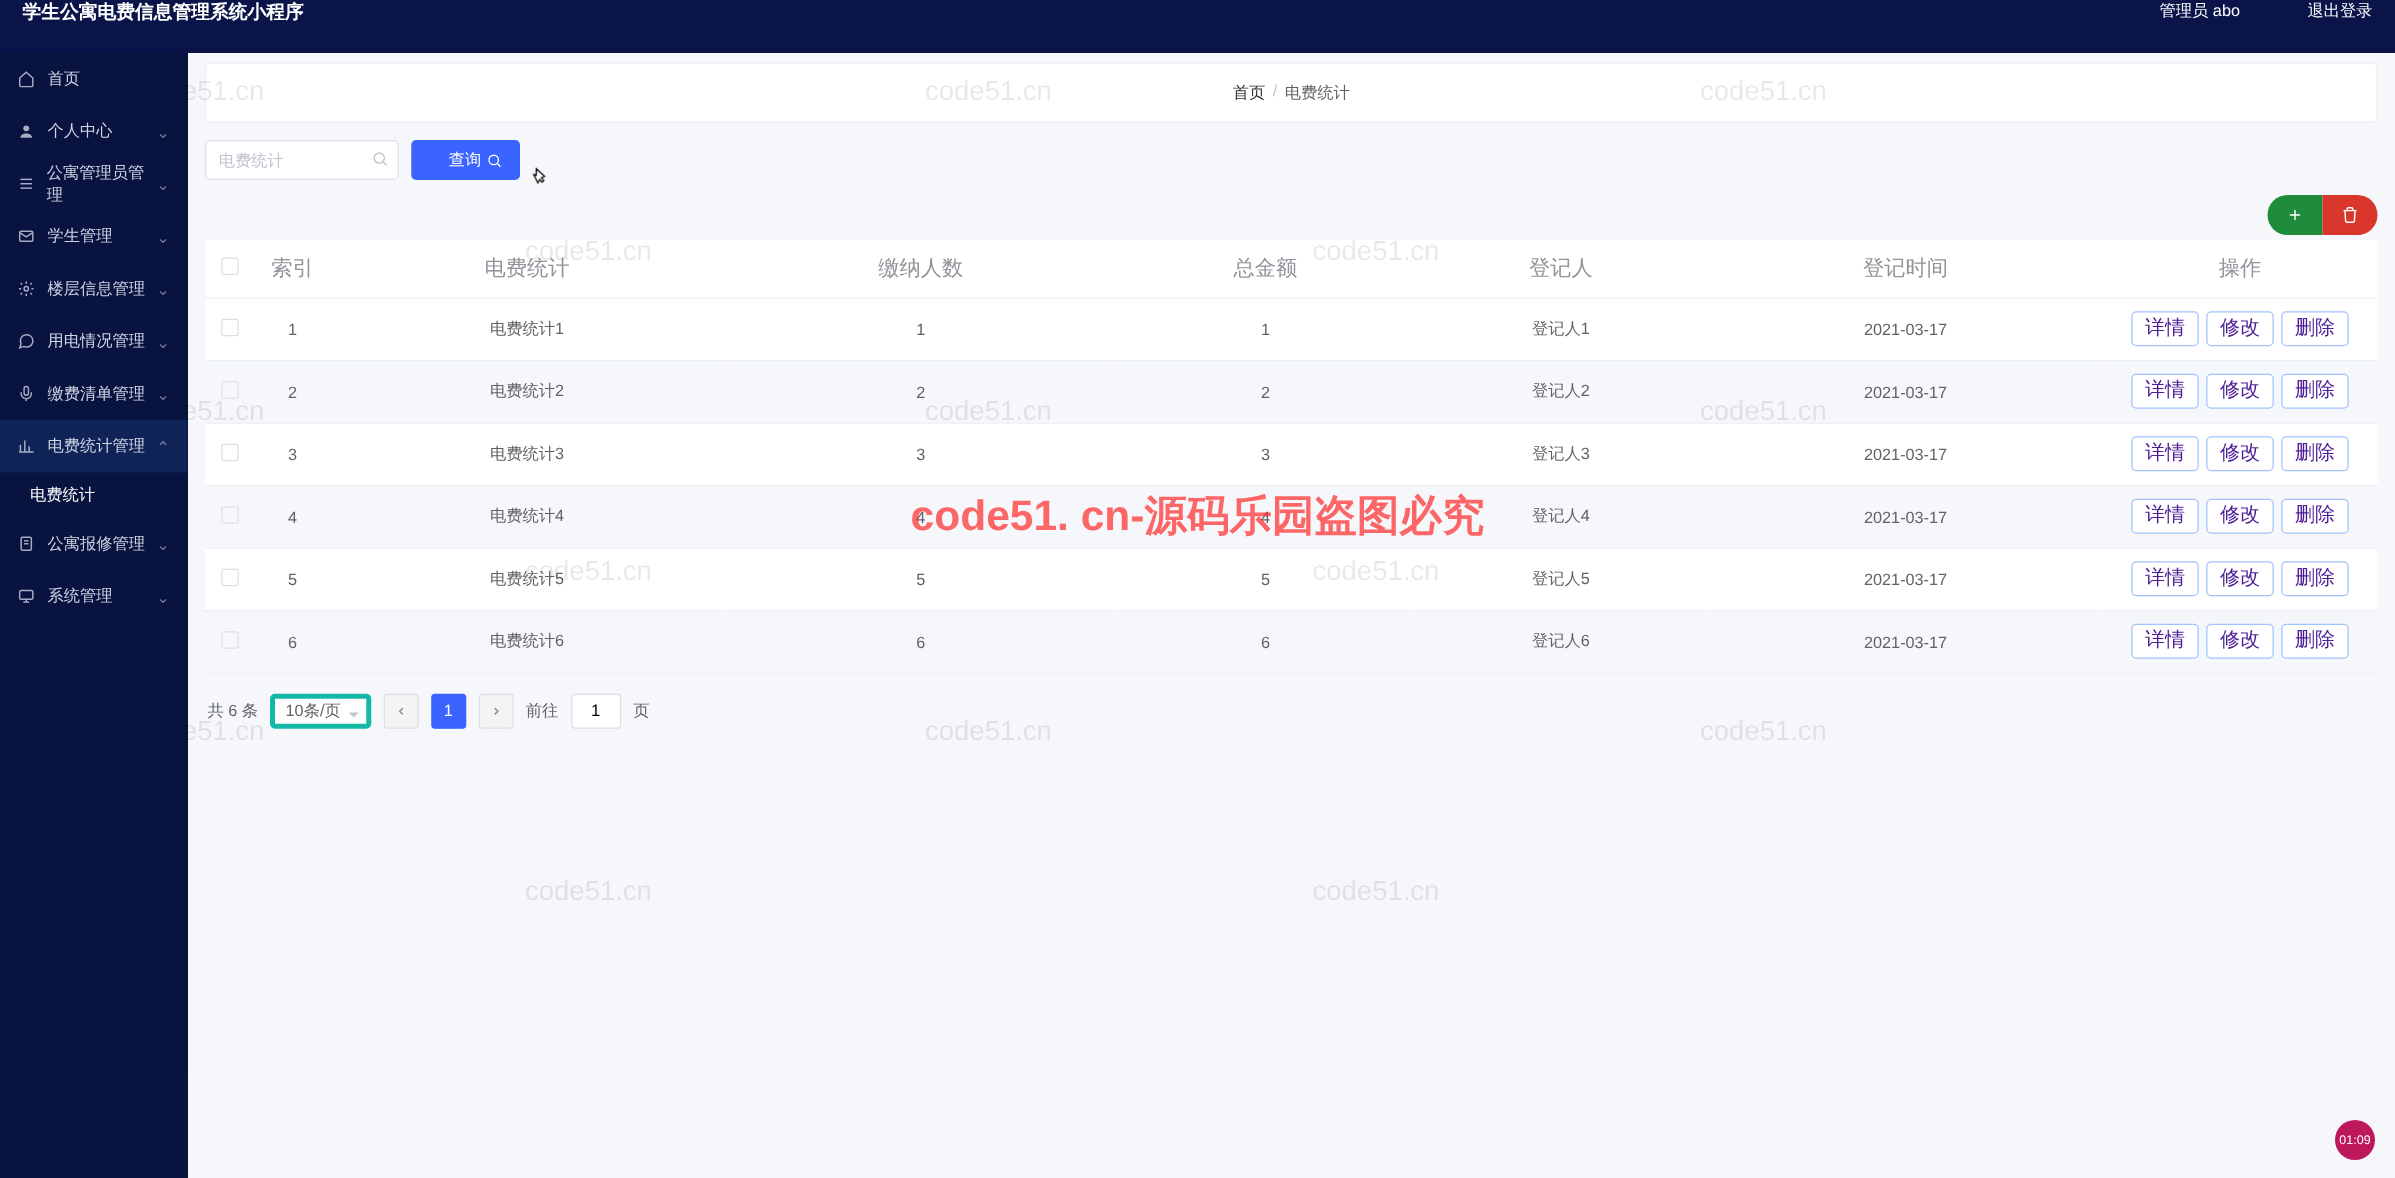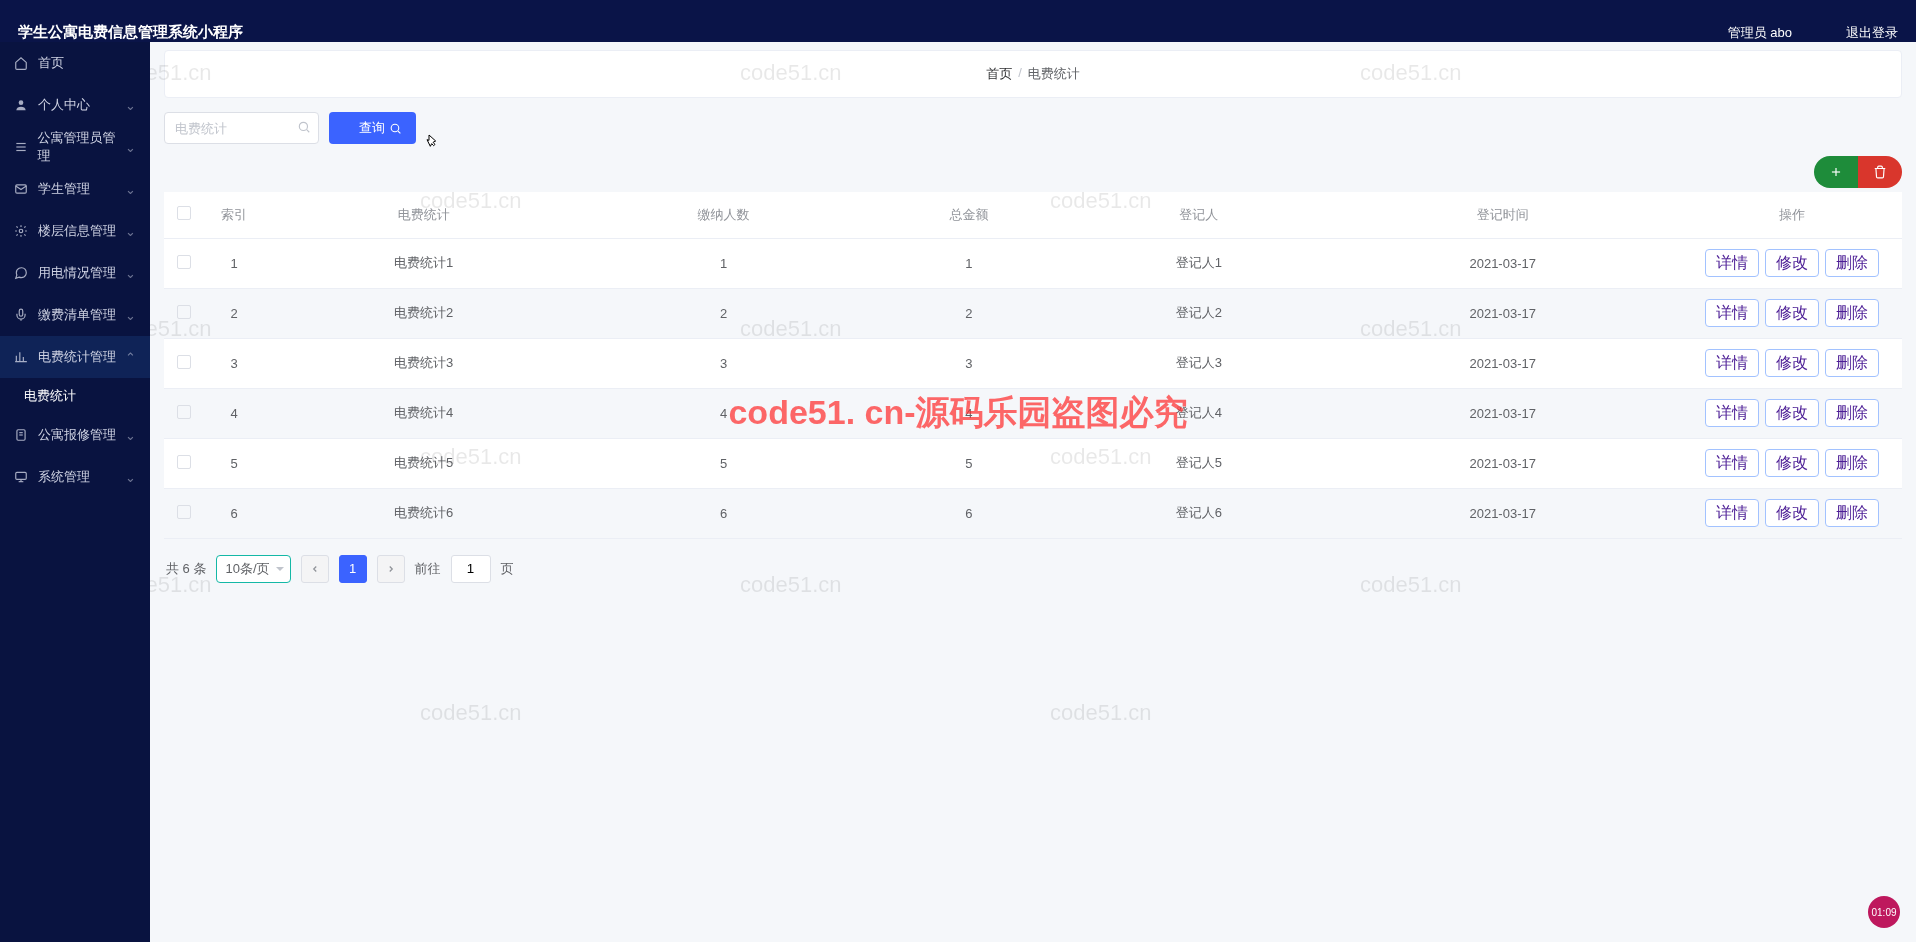--- a/index.html
+++ b/index.html
@@ -1,17 +1,17 @@
 <!DOCTYPE html>
 <html><head>
 <meta charset="utf-8">
 <style>
   * { box-sizing: border-box; margin: 0; padding: 0; }
   html, body { height: 100%; font-family: -apple-system, "Helvetica Neue", Arial, sans-serif; font-size: 13px; color: #606266; background: #f5f7fa; }
-  .topbar { height: 42px; background: #0a1448; color: #fff; display: flex; align-items: flex-end; padding: 0 18px; position: fixed; top:0; left:0; right:0; z-index: 50; }
+  .topbar { height: 42px; background: #0a1448; color: #fff; display: flex; align-items: flex-start; padding: 0 18px; position: fixed; top:0; left:0; right:0; z-index: 50; }
   .topbar .title { font-size: 15px; font-weight: 600; flex: 1; }
   .topbar .right { display: flex; gap: 18px; font-size: 13px; }
   .topbar .right span { cursor: pointer; margin-left: 36px; }
   .sidebar { position: fixed; top: 42px; left: 0; bottom: 0; width: 150px; background: #091340; color: #cfd3e3; overflow-y: auto; z-index: 40; }
   .side-item { display: flex; align-items: center; height: 42px; padding: 0 14px; cursor: pointer; font-size: 13px; position: relative; }
   .side-item .icon { width: 16px; margin-right: 8px; opacity: .8; display: inline-flex; }
   .side-item .chev { margin-left: auto; opacity: .5; }
   .side-sub { height: 36px; display: flex; align-items: center; padding-left: 24px; font-size: 13px; color: #fff; cursor: pointer; }
   .side-item.active, .side-sub.active { color: #fff; }
   .side-item.selected { background: rgba(64,158,255,.12); }
@@ -24,27 +24,27 @@
   .search-box input { width: 100%; height: 32px; border: 1px solid #dcdfe6; border-radius: 4px; padding: 0 28px 0 10px; font-size: 13px; color:#606266; outline:none; }
   .search-box input::placeholder { color:#c0c4cc; }
   .search-box .sicon { position:absolute; right:8px; top:8px; color:#c0c4cc; }
   .btn { height: 32px; border: none; border-radius: 4px; padding: 0 14px; font-size: 13px; cursor: pointer; display:inline-flex; align-items:center; gap:4px; }
   .btn-primary { background: #3b63ff; color: #fff; padding-left: 30px; }
   .actionbar { display:flex; justify-content:flex-end; gap:0; margin-bottom:4px; }
   .circle-btn { width:44px; height:32px; display:inline-flex; align-items:center; justify-content:center; color:#fff; cursor:pointer; }
   .circle-btn.add { background:#1e8c3a; border-radius:16px 0 0 16px; }
   .circle-btn.del { background:#d9362c; border-radius:0 16px 16px 0; }
   table { width: 100%; border-collapse: collapse; background:#fff; }
-  thead th { background:#fff; color:#909399; font-weight:500; font-size:13px; height:46px; border-bottom:1px solid #ebeef5; text-align:center; }
+  thead th { background:#fff; color:#909399; font-weight:500; font-size:17px; height:46px; border-bottom:1px solid #ebeef5; text-align:center; }
   tbody td { height:50px; border-bottom:1px solid #ebeef5; text-align:center; color:#606266; font-size:13px; }
   tbody tr:nth-child(even) { background:#f5f7fa; }
   .chk { width:14px; height:14px; border:1px solid #dcdfe6; border-radius:2px; display:inline-block; cursor:pointer; }
   .row-btn { display:inline-block; height:28px; line-height:26px; padding:0 10px; border:1px solid #a2c2ff; color:#4c1d95; border-radius:4px; font-size:16px; cursor:pointer; margin:0 3px; background:#fff; }
   .pagination { display:flex; align-items:center; gap:10px; padding:16px 2px; font-size:13px; color:#606266; }
-  .pg-select { height:28px; border:1px solid #14b8a6; border-radius:4px; padding:0 20px 0 8px; background:#fff; position:relative; display:inline-flex; align-items:center; cursor:pointer; }
+  .pg-select { height:28px; border:4px solid #14b8a6; border-radius:4px; padding:0 20px 0 8px; background:#fff; position:relative; display:inline-flex; align-items:center; cursor:pointer; }
   .pg-select::after { content:""; position:absolute; right:6px; top:11px; border:4px solid transparent; border-top-color:#c0c4cc; }
   .pg-btn { width:28px; height:28px; border:1px solid #dcdfe6; background:#f4f4f5; border-radius:3px; display:inline-flex; align-items:center; justify-content:center; cursor:pointer; color:#909399; }
   .pg-btn.active { background:#3b63ff; color:#fff; border-color:#3b63ff; }
   .pg-input { width:40px; height:28px; border:1px solid #dcdfe6; border-radius:3px; text-align:center; }
   .watermark { position:fixed; pointer-events:none; font-size:22px; color:rgba(0,0,0,.09); font-family:Arial; z-index:5; }
   .wm-red { position:fixed; pointer-events:none; font-size:34px; font-weight:600; color:rgba(255,40,40,.7); z-index:30; left:50%; top:390px; transform:translateX(-50%); white-space:nowrap; }
   .badge-time { position:fixed; right:16px; bottom:14px; width:32px; height:32px; border-radius:50%; background:#be185d; color:#fff; display:flex; align-items:center; justify-content:center; font-size:10px; z-index:60; }
   .cursor-icon { position:fixed; z-index:70; width:16px; height:20px; pointer-events:none; }
   svg { display:block; }
 </style>

